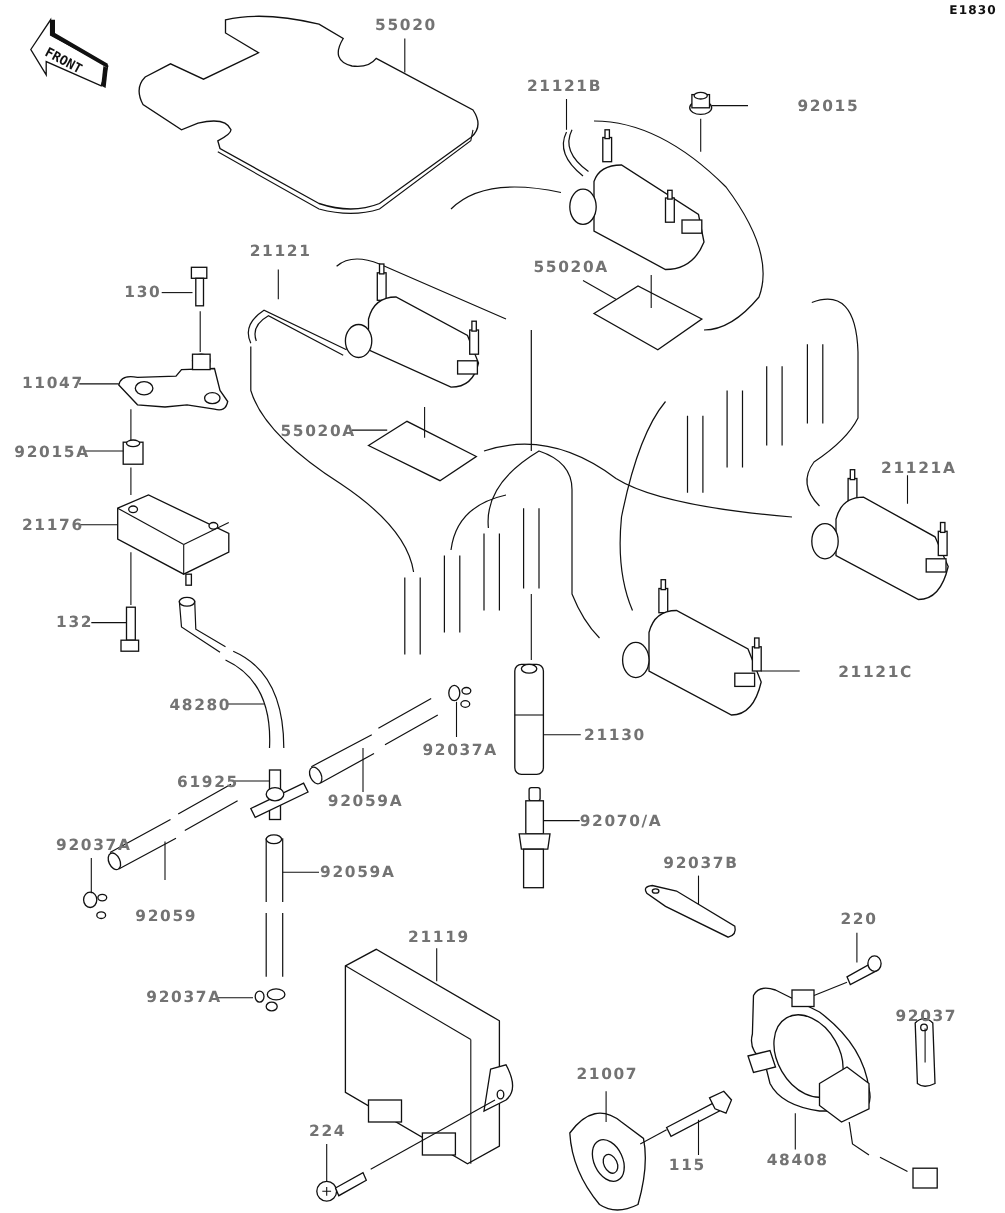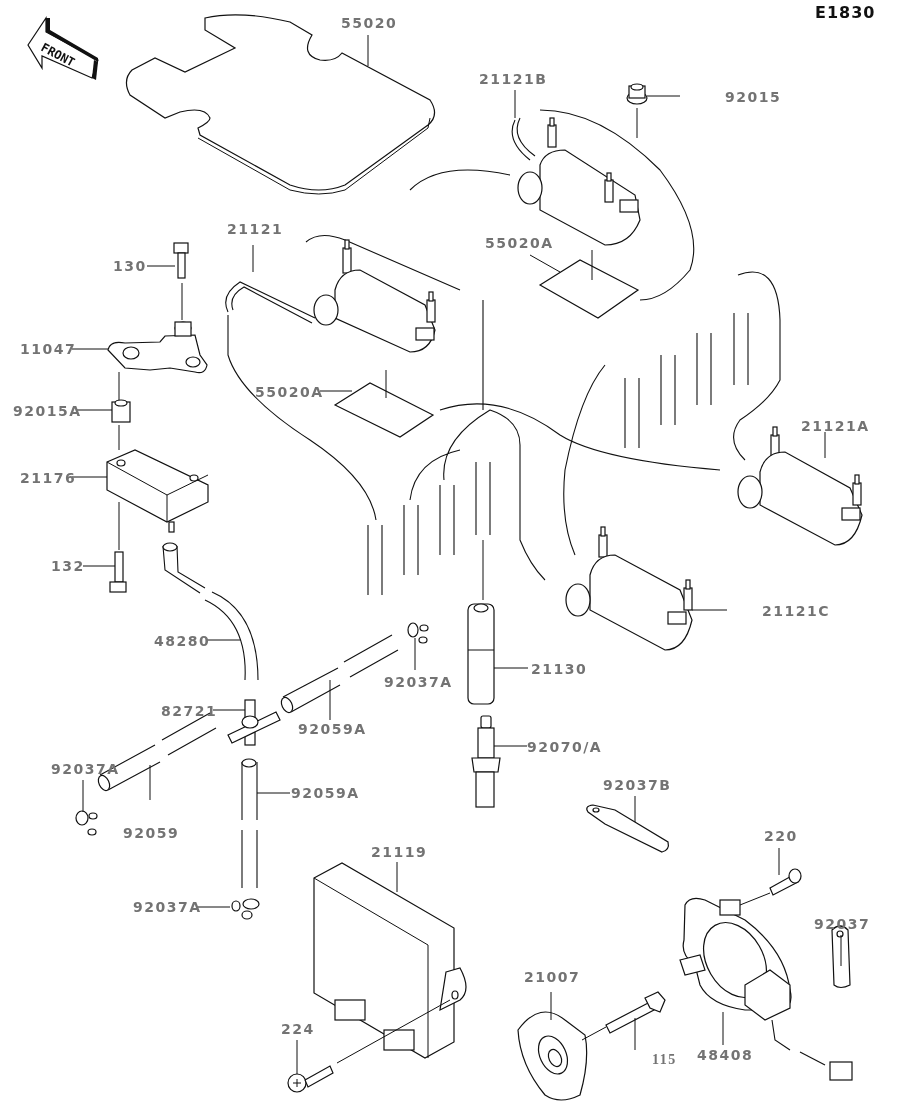--- a/index.html
+++ b/index.html
@@ -1,19 +1,19 @@
 <!DOCTYPE html>
 <html><head>
 <meta charset="utf-8">
 <style>
   html, body { margin:0; padding:0; background:#ffffff; }
   body { width:914px; height:1103px; position:relative; overflow:hidden; font-family:"DejaVu Sans Mono","Liberation Mono",monospace; }
   #diagram { position:absolute; left:0; top:0; width:914px; height:1103px; }
   .lbl { position:absolute; font-family:"DejaVu Sans","Liberation Sans",sans-serif; font-weight:bold; font-size:14px; letter-spacing:1.5px; color:#737373; white-space:nowrap; line-height:1; cursor:pointer; }
-  .code { position:absolute; font-family:"DejaVu Sans","Liberation Sans",sans-serif; font-weight:bold; font-size:16px; letter-spacing:1px; color:#111; }
+  .code { position:absolute; font-family:"DejaVu Sans","Liberation Sans",sans-serif; font-weight:bold; font-size:11px; letter-spacing:1px; color:#111;margin-left:48px; }
   svg .p { fill:#fff; stroke:#111; stroke-width:1.2; }
   svg .l { fill:none; stroke:#111; stroke-width:1; }
   svg .t { fill:none; stroke:#111; stroke-width:1.1; }
   .front-text { font-family:"DejaVu Sans Mono","Liberation Mono",monospace; font-weight:bold; font-size:12px; }
 </style>
 </head>
 <body>
 
 <svg id="diagram" viewBox="0 0 914 1103" xmlns="http://www.w3.org/2000/svg">
 
@@ -304,27 +304,27 @@
 <div class="lbl" style="left:20px; top:342px;">11047</div>
 <div class="lbl" style="left:255px; top:385px;">55020A</div>
 <div class="lbl" style="left:13px; top:404px;">92015A</div>
 <div class="lbl" style="left:801px; top:419px;">21121A</div>
 <div class="lbl" style="left:20px; top:471px;">21176</div>
 <div class="lbl" style="left:51px; top:559px;">132</div>
 <div class="lbl" style="left:730px; top:604px;margin-left:32px;">21121C</div>
 <div class="lbl" style="left:154px; top:634px;">48280</div>
 <div class="lbl" style="left:384px; top:675px;">92037A</div>
 <div class="lbl" style="left:531px; top:662px;">21130</div>
-<div class="lbl" style="left:161px; top:704px;">82721</div>
+<div class="lbl" style="left:161px; top:704px;">61925</div>
 <div class="lbl" style="left:298px; top:722px;">92059A</div>
 <div class="lbl" style="left:527px; top:740px;">92070/A</div>
 <div class="lbl" style="left:51px; top:762px;">92037A</div>
 <div class="lbl" style="left:291px; top:786px;">92059A</div>
 <div class="lbl" style="left:603px; top:778px;">92037B</div>
 <div class="lbl" style="left:123px; top:826px;">92059</div>
 <div class="lbl" style="left:371px; top:845px;">21119</div>
 <div class="lbl" style="left:764px; top:829px;">220</div>
 <div class="lbl" style="left:133px; top:900px;">92037A</div>
 <div class="lbl" style="left:814px; top:917px;">92037</div>
 <div class="lbl" style="left:524px; top:970px;">21007</div>
 <div class="lbl" style="left:281px; top:1022px;">224</div>
-<div class="lbl" style="left:652px; top:1053px;font-family:Liberation Serif, serif;">115</div>
+<div class="lbl" style="left:608px; top:1053px;">115</div>
 <div class="lbl" style="left:697px; top:1048px;">48408</div>
 
 </body></html>

